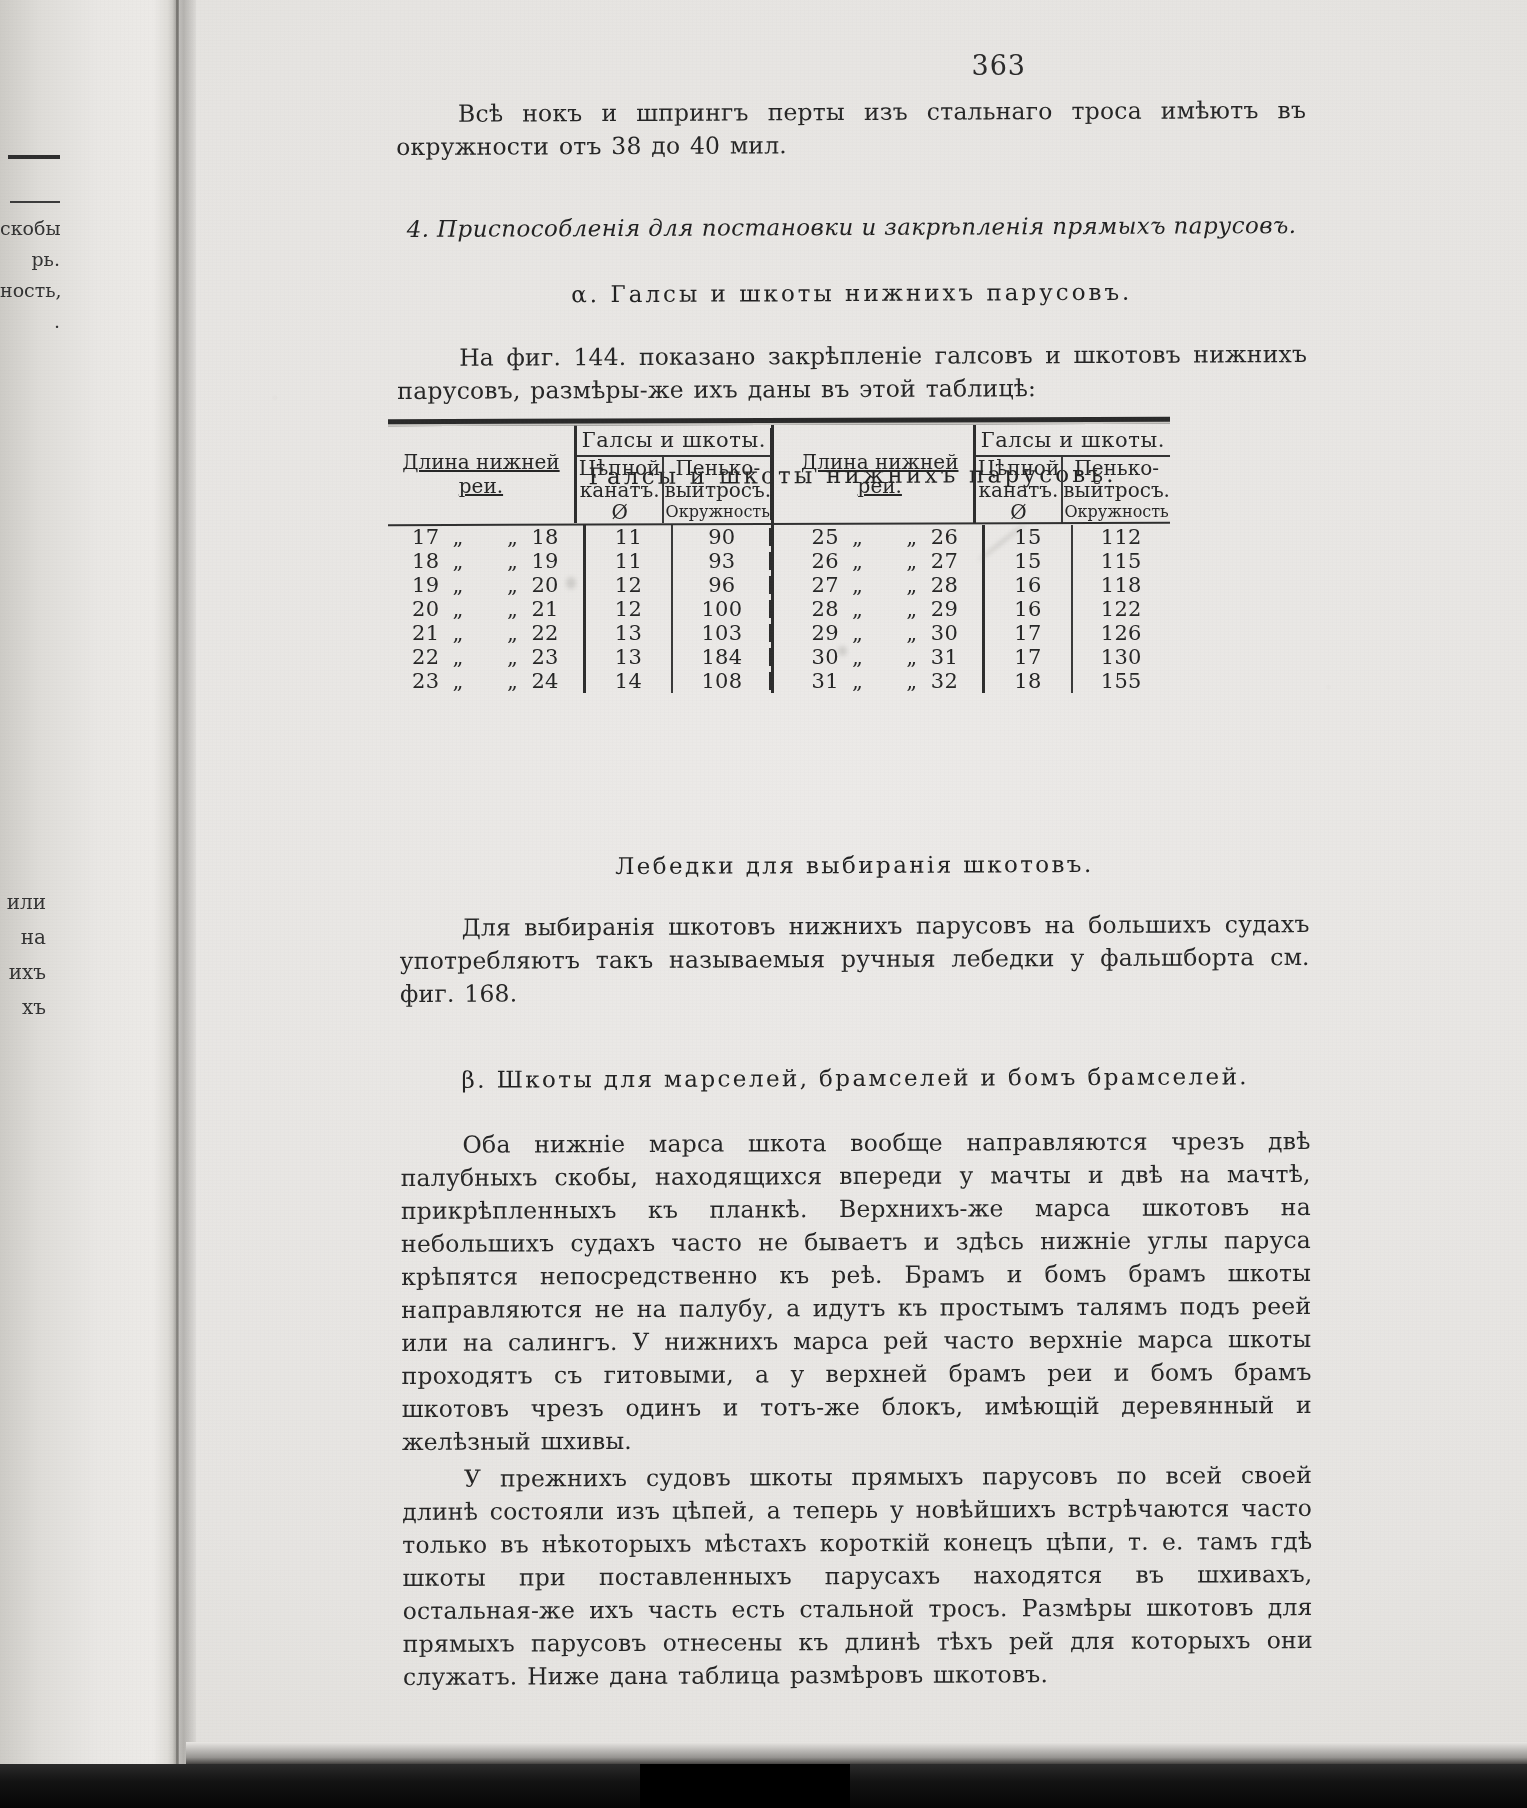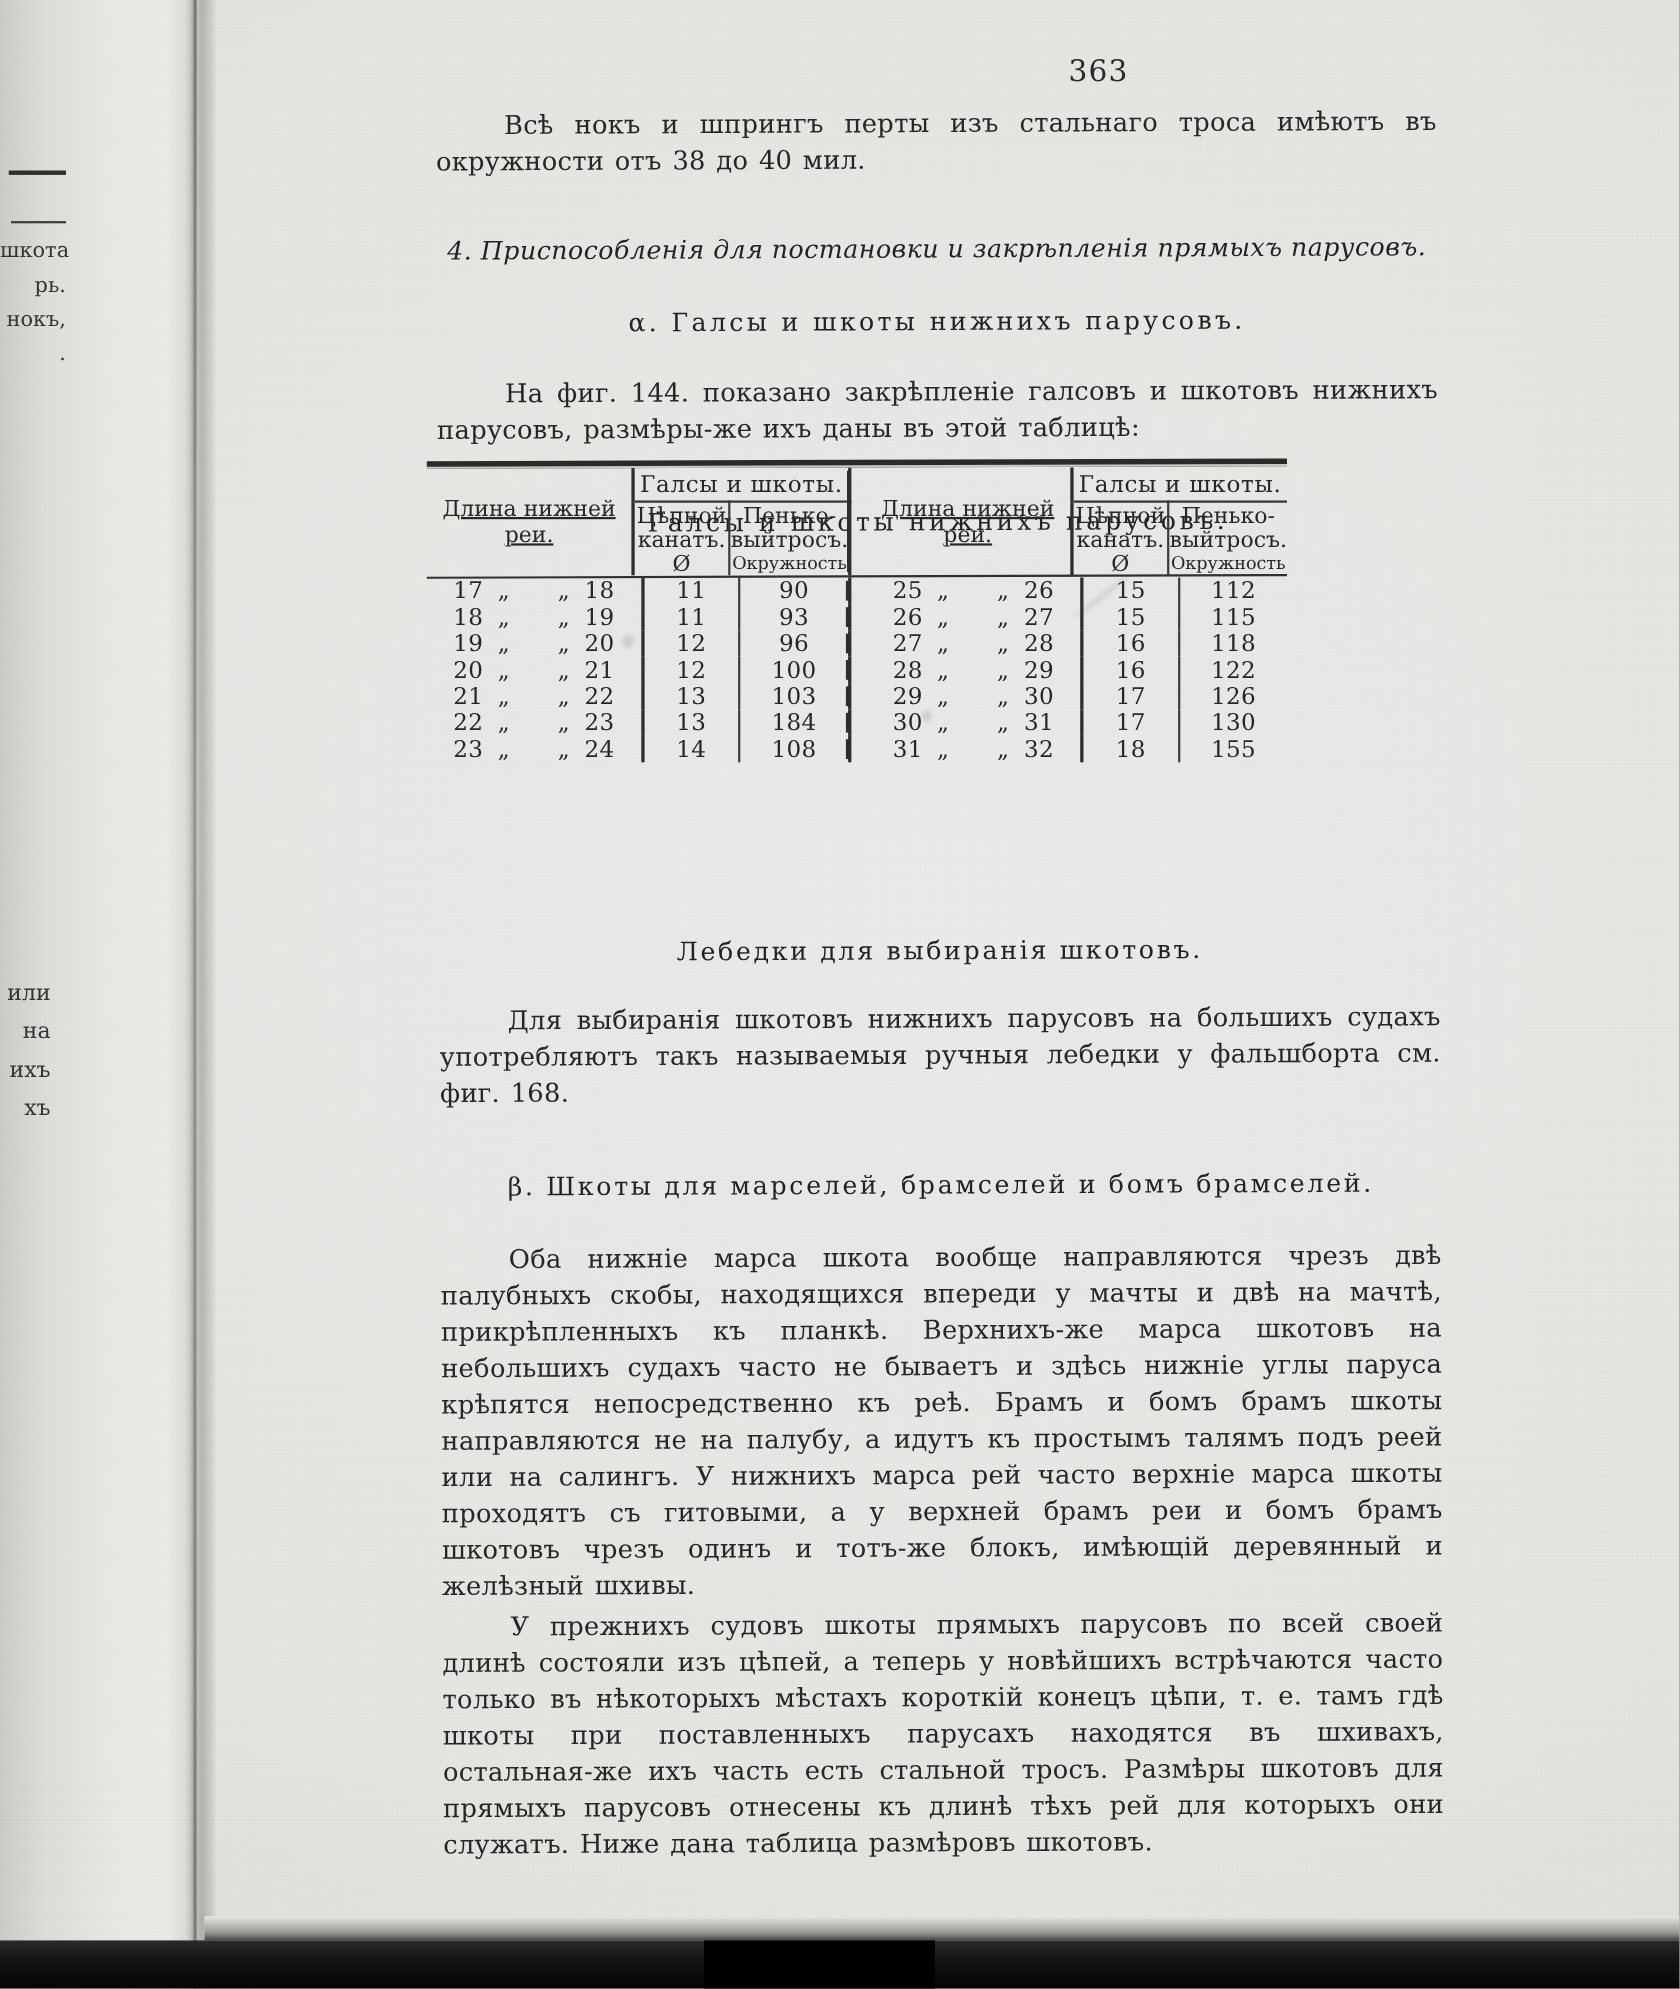--- a/index.html
+++ b/index.html
@@ -225,23 +225,23 @@
 
 <div class="page">
   <div class="paper-base"></div>
   <div class="gutter"></div>
   <div class="gutter-shadow"></div>
   <div class="gutter-crease"></div>
 
   <div class="margin-notes">
     <div class="mn-rule"></div>
     <div class="mn-rule2"></div>
-    <div>шкота</div>
+    <div>скобы</div>
     <div>рь.</div>
-    <div>нокъ,</div>
+    <div>ность,</div>
     <div>.</div>
   </div>
   <div class="margin-notes2">
     <div>или</div>
     <div>на</div>
     <div>ихъ</div>
     <div>хъ</div>
   </div>
 
   <div class="content">

